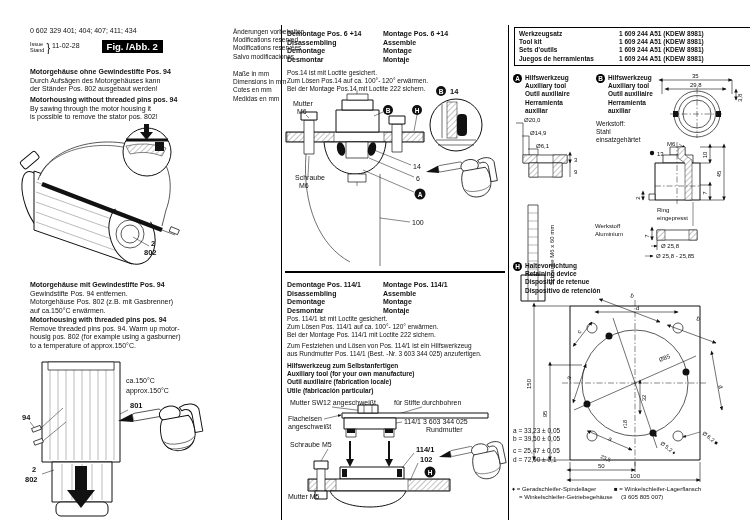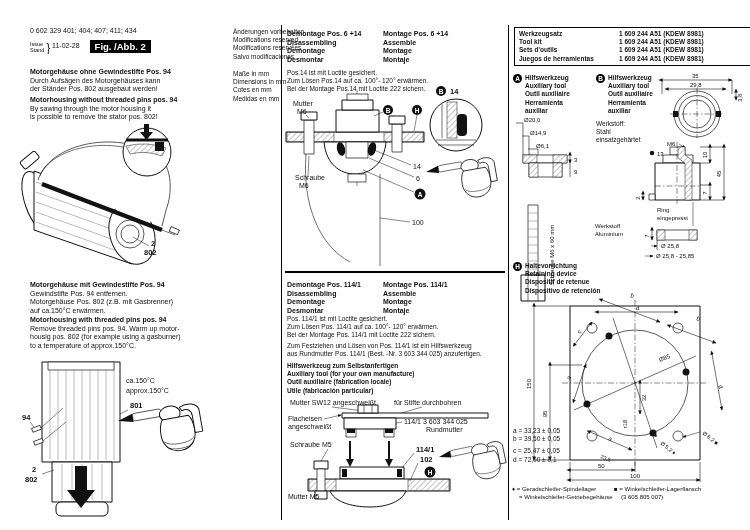--- a/index.html
+++ b/index.html
@@ -59,21 +59,21 @@
   <div class="hline" style="left:285px;top:271px;width:220px"></div>
 
   <div class="abs t" style="left:30px;top:27px">0 602 329 401; 404; 407; 411; 434</div>
   <div class="abs" style="left:30px;top:40px;display:flex;align-items:center;gap:2px">
     <div style="font-size:5.5px;line-height:6px">
       <div>Issue</div>
       <div>Stand</div>
     </div>
     <div style="font-size:11px;transform:scaleY(1.15)">}</div>
     <div class="t">11-02-28</div>
-    <div class="figbox" style="margin-left:8px">Fig. /Abb. 2</div>
+    <div class="figbox" style="margin-left:20px">Fig. /Abb. 2</div>
   </div>
   <div class="abs" style="left:233px;top:28px">
     <div class="ts">Änderungen vorbehalten</div>
     <div class="ts">Modifications reserved</div>
     <div class="ts">Modifications reservées</div>
     <div class="ts">Salvo modificaciones</div>
   </div>
   <div class="abs" style="left:233px;top:70px">
     <div class="ts">Maße in mm</div>
     <div class="ts">Dimensions in mm</div>

